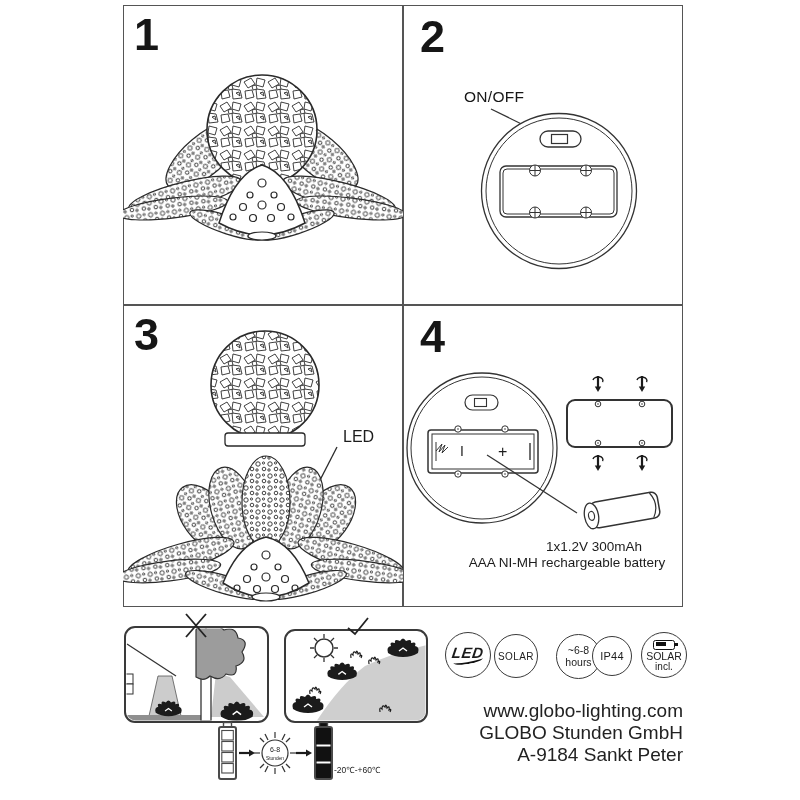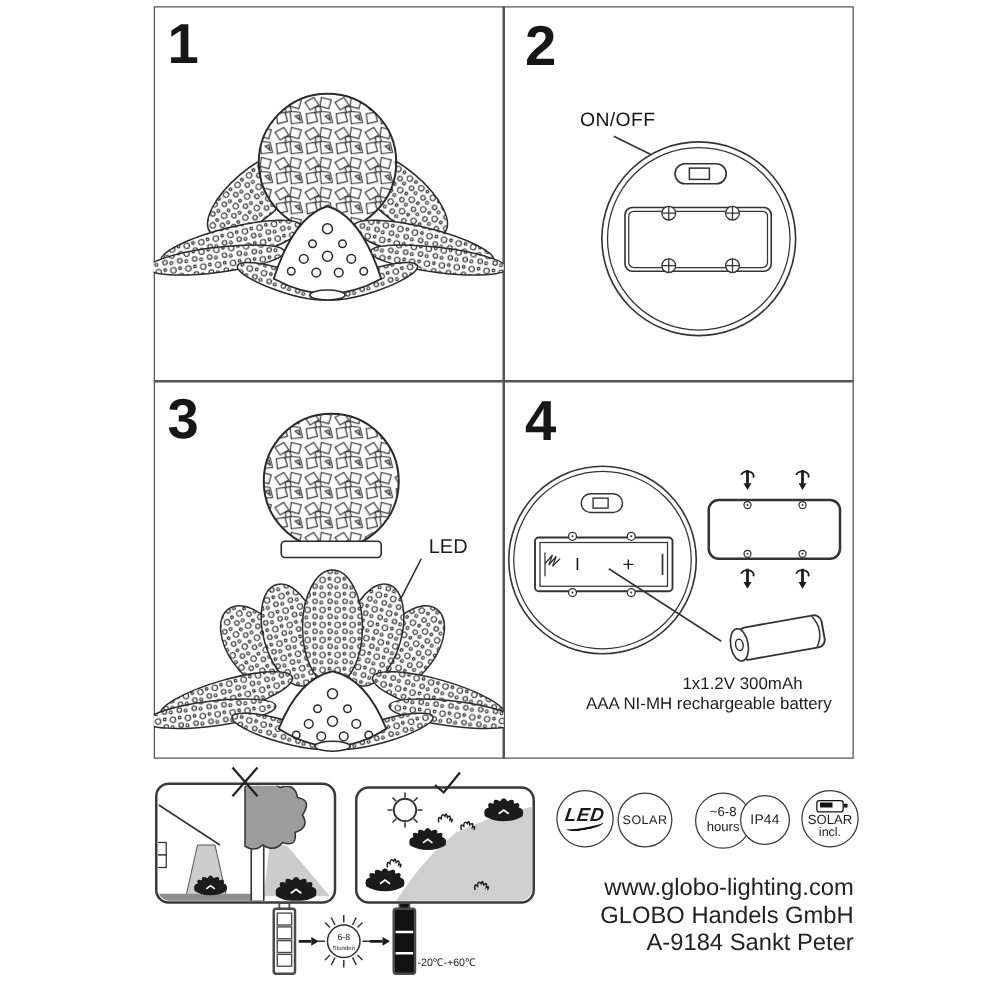--- a/index.html
+++ b/index.html
@@ -386,15 +386,15 @@
   <span class="akku-batt">
     <span class="akku-fill"></span>
       <span class="akku-nub"></span>
   </span>
   <span class="akku-t1">SOLAR</span>
   <span class="akku-t2">incl.</span>
 </div>
 
 <div class="abs footer">
   <div>www.globo-lighting.com</div>
-  <div>GLOBO Handels GmbH</div>
+  <div>GLOBO Stunden GmbH</div>
   <div>A-9184 Sankt Peter</div>
 </div>
 
 </body></html>

